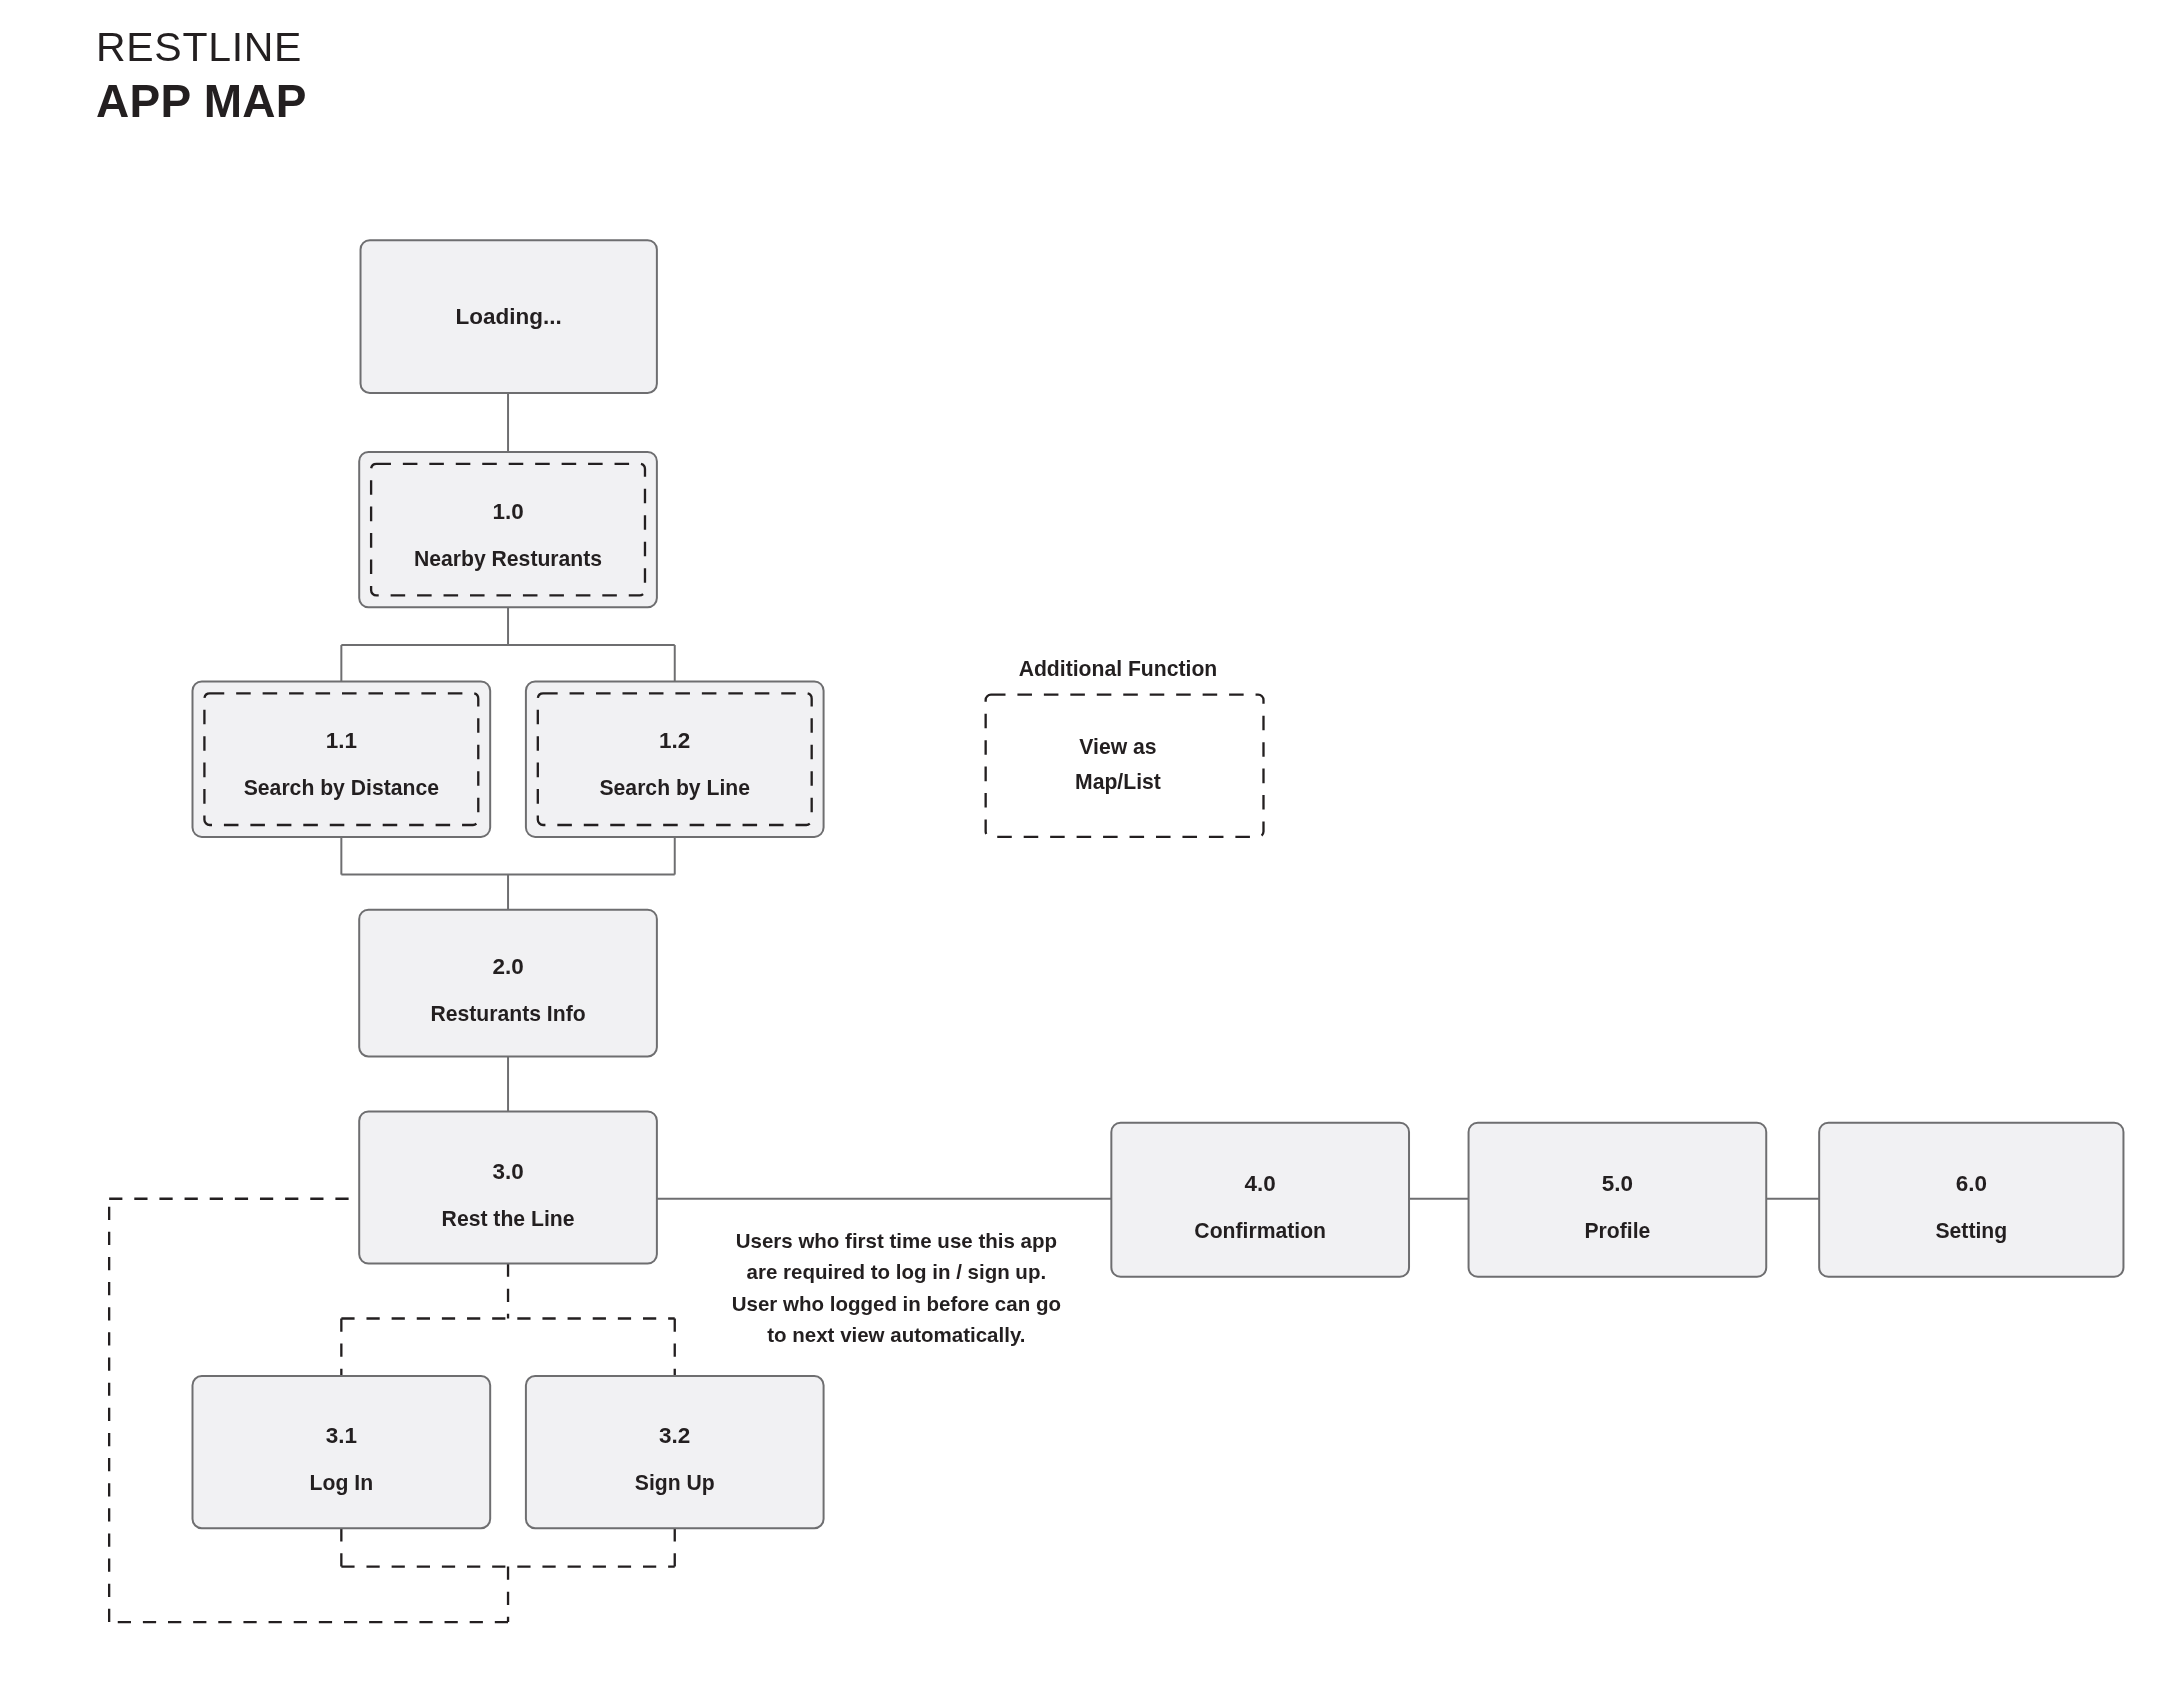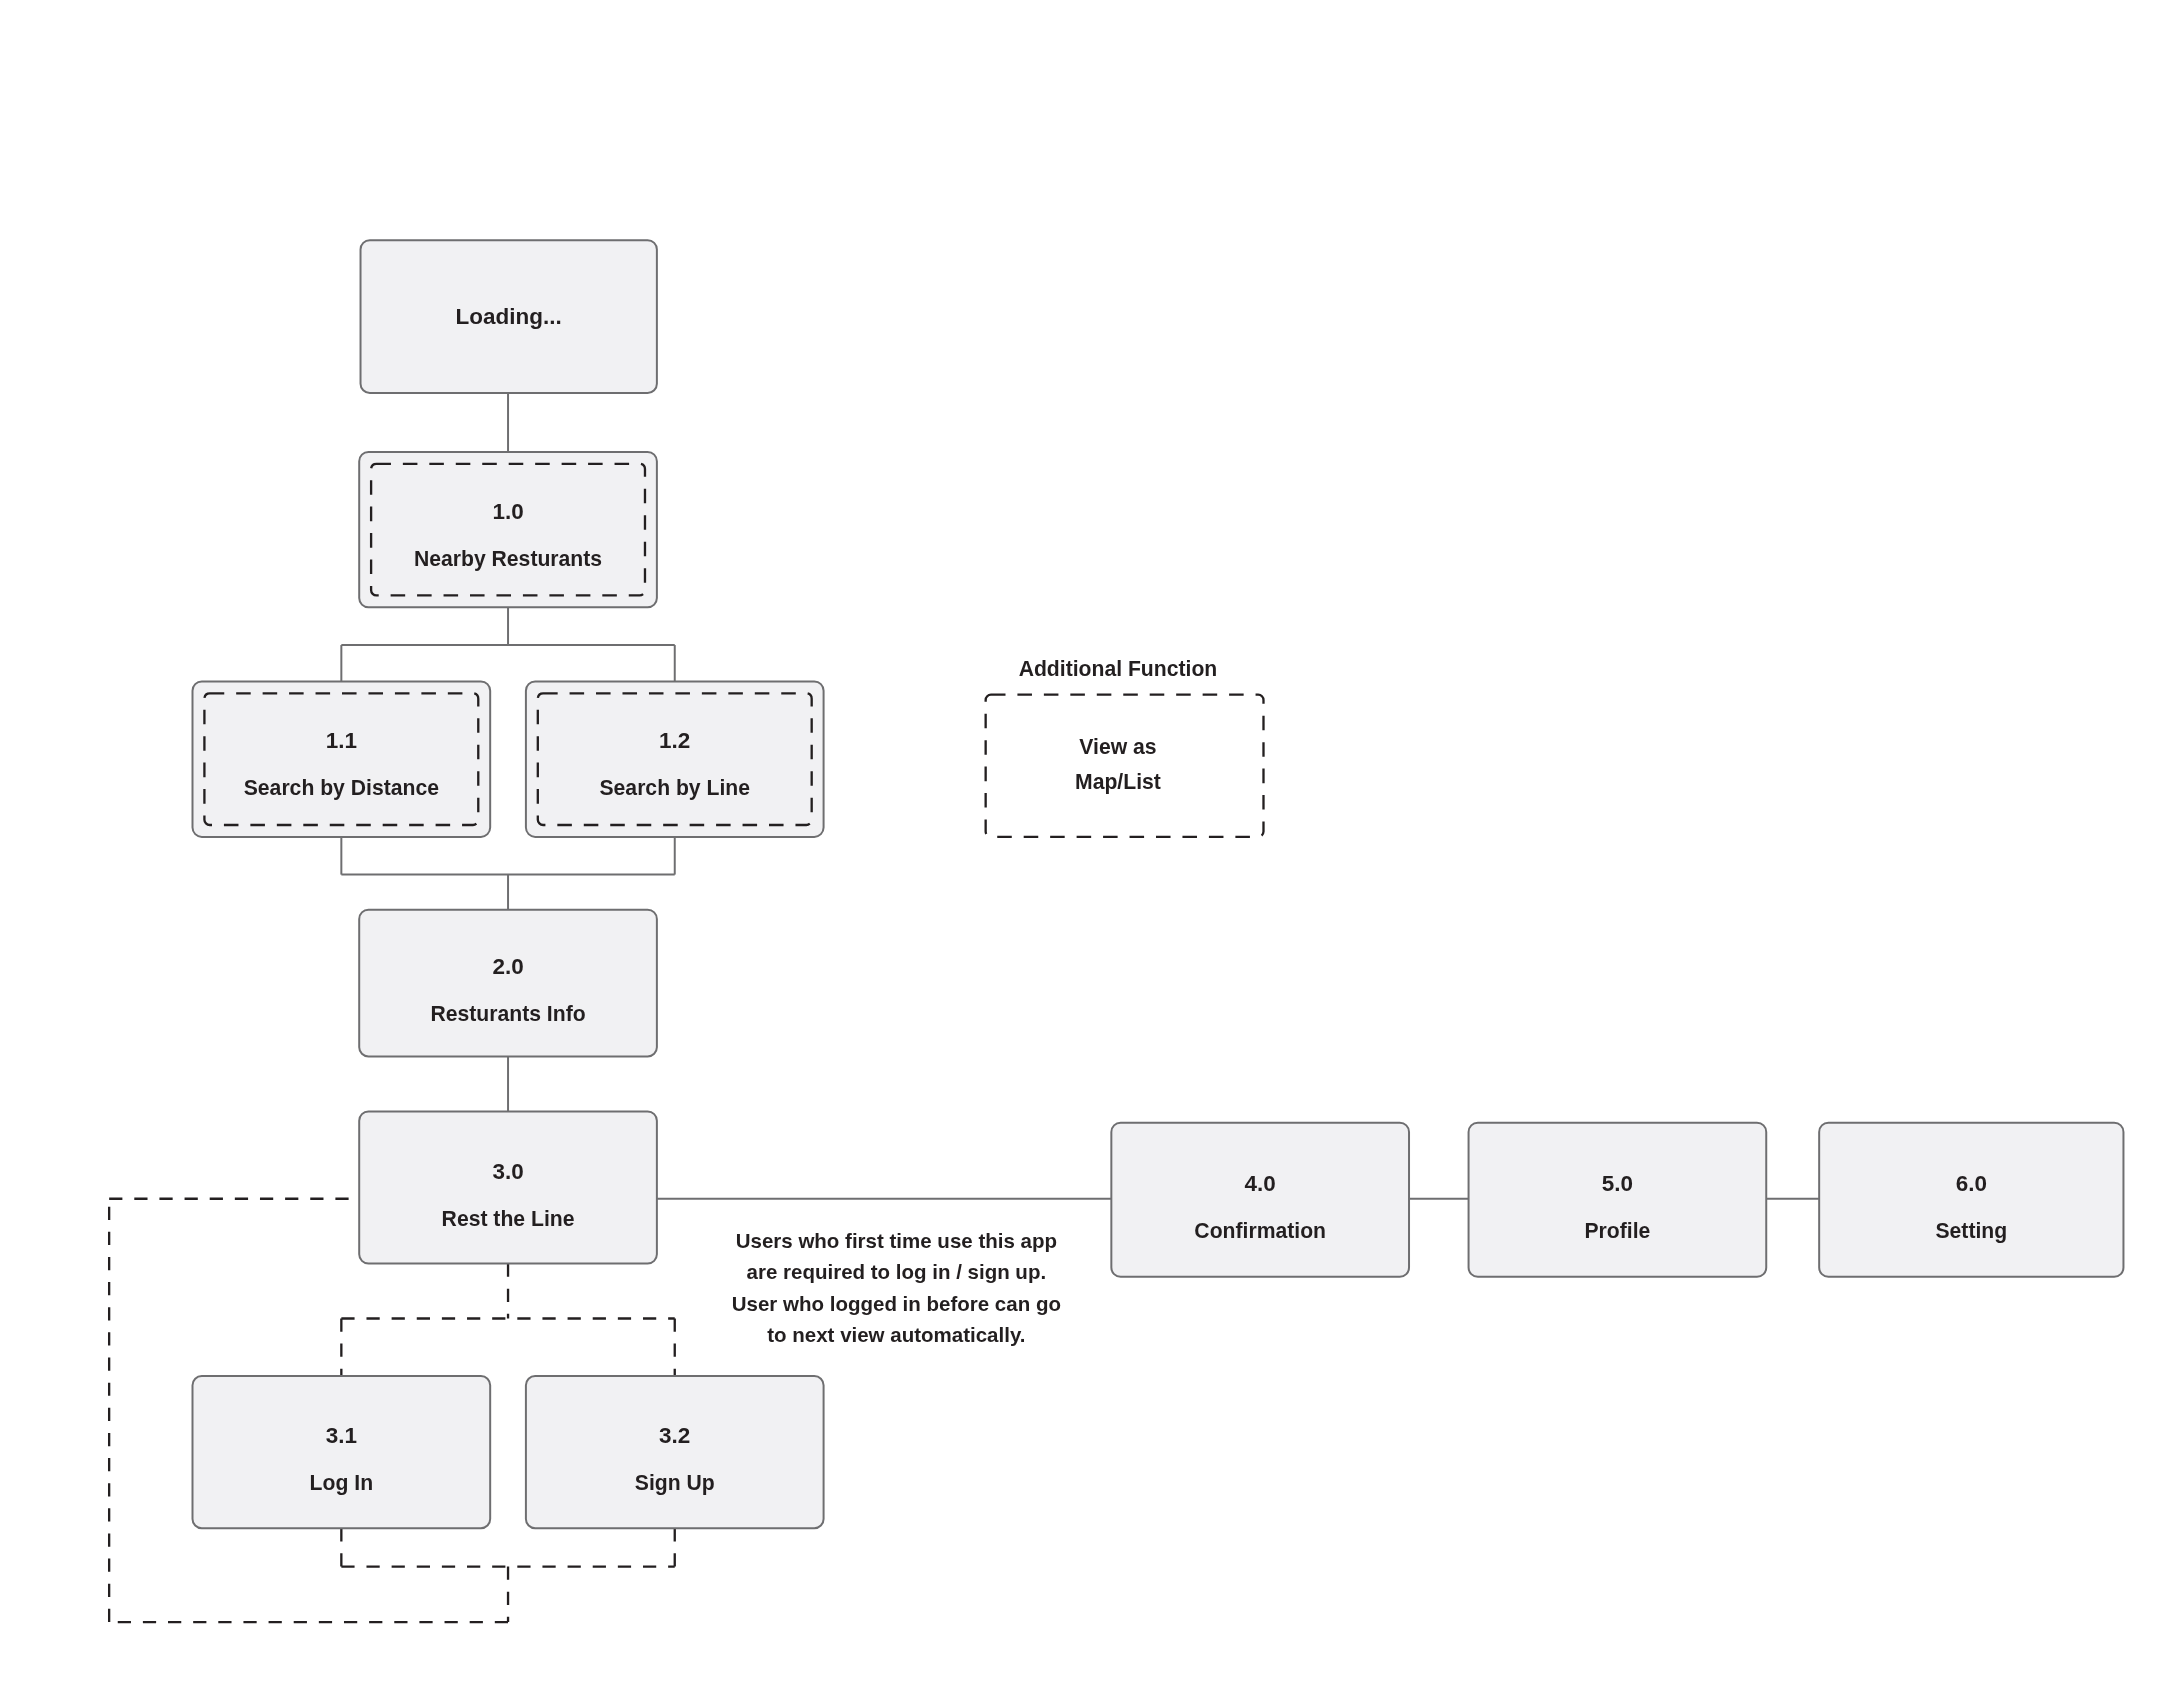--- a/index.html
+++ b/index.html
@@ -93,20 +93,24 @@
     stroke: #231f20;
     stroke-width: 3.5;
     stroke-dasharray: 20 18;
   }
 </style>
 </head>
 <body>
 
 <div id="page">
 
+  <div id="title-block">
+    <span id="title-line1">RESTLINE</span>
+    <span id="title-line2">APP MAP</span>
+  </div>
 
   <svg id="diagram" viewBox="0 0 3300 2550">
 
     <path class="conn-solid" d="M 768 594 L 768 683"></path>
 
     <path class="conn-solid" d="M 768 918 L 768 975"></path>
     <path class="conn-solid" d="M 516 975 L 1020 975"></path>
     <path class="conn-solid" d="M 516 975 L 516 1030"></path>
     <path class="conn-solid" d="M 1020 975 L 1020 1030"></path>
 

